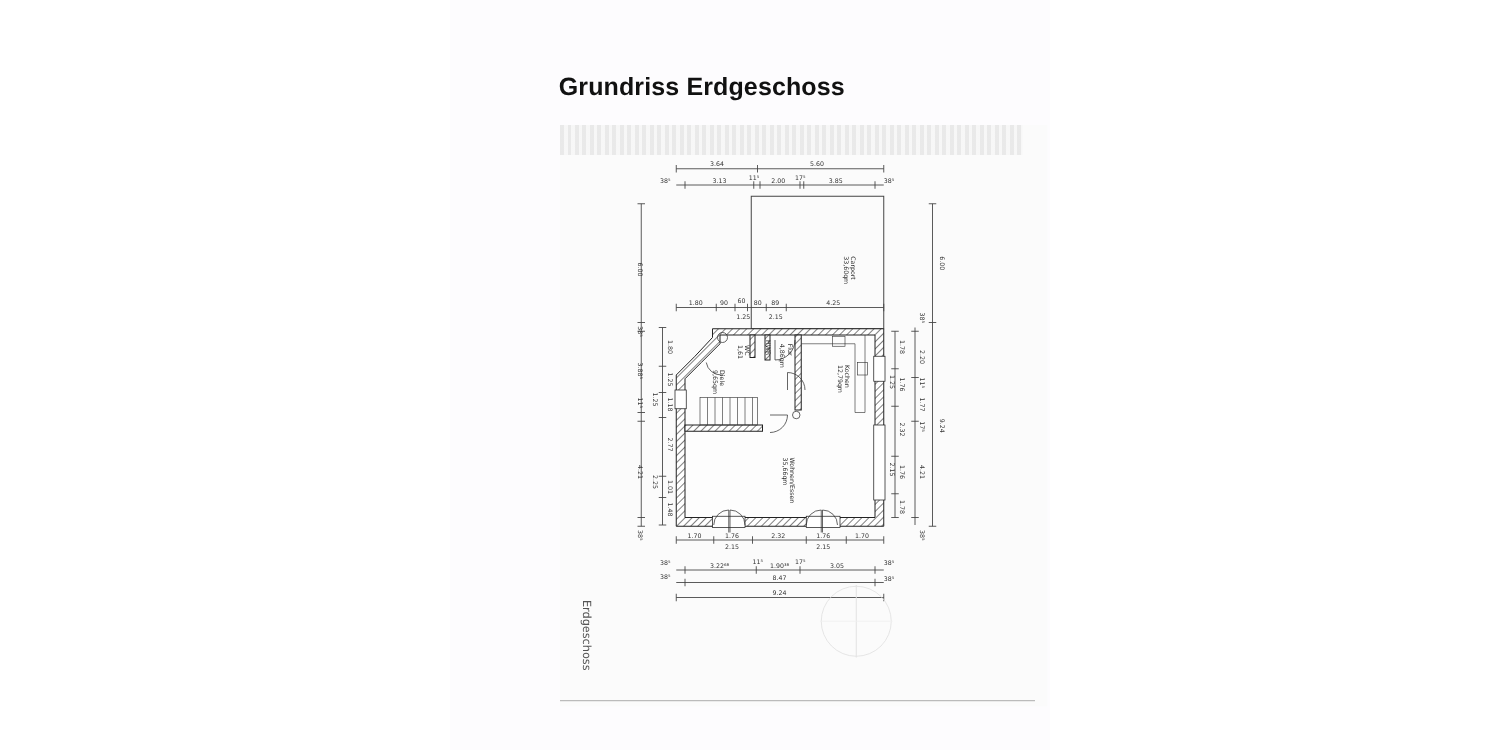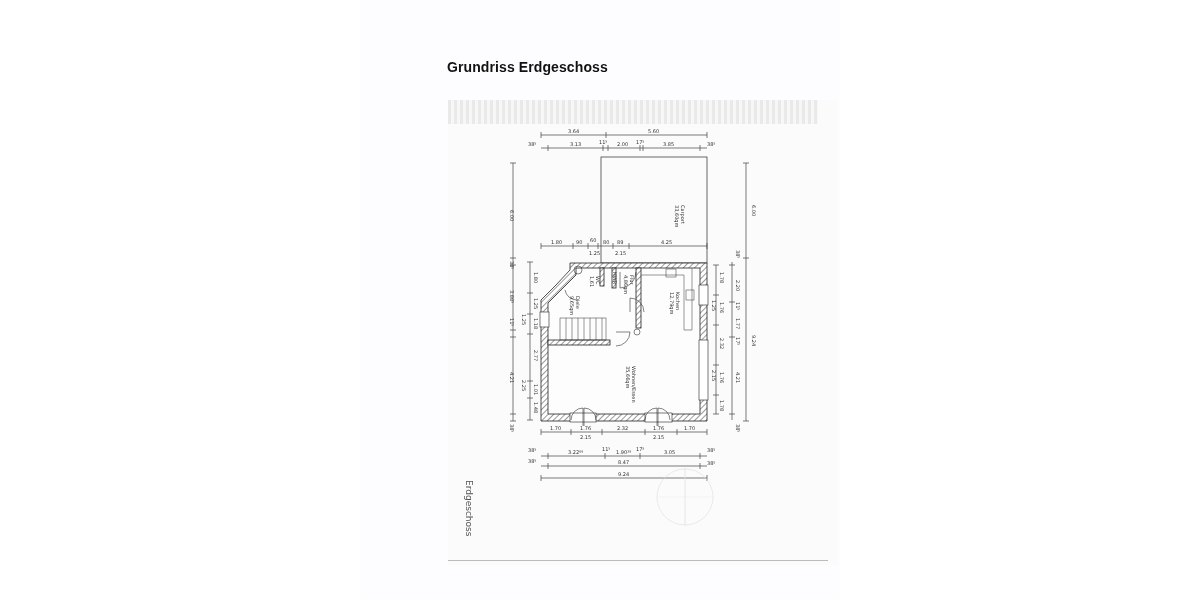--- a/index.html
+++ b/index.html
@@ -1,18 +1,18 @@
 <!DOCTYPE html>
 <html><head>
 <meta charset="utf-8">
 <style>
   html, body { margin:0; padding:0; }
   body { width:1200px; height:600px; background:#ffffff; position:relative; overflow:hidden; font-family:"Liberation Sans", sans-serif; }
   .page { position:absolute; left:360px; top:0; width:480px; height:600px; background:#fdfcfe; }
-  .title { position:absolute; left:447px; top:59px; font-family:"Liberation Sans", sans-serif; font-weight:bold; font-size:14px; color:#111; letter-spacing:0.1px;text-align:center; }
+  .title { position:absolute; left:447px; top:59px; font-family:"Liberation Sans", sans-serif; font-weight:bold; font-size:20px; color:#111; letter-spacing:0.1px;text-align:center; }
   .scan { position:absolute; left:448px; top:100px; width:390px; height:465px; background:#fbfbfb; }
   .scan-top { position:absolute; left:448px; top:100px; width:370px; height:24px;
     background:repeating-linear-gradient(90deg, rgba(180,180,180,0.25) 0 3px, rgba(230,230,230,0.2) 3px 6px); }
   .scan-bottom { position:absolute; left:448px; top:560px; width:380px; height:1px; background:#bbb; }
   svg { position:absolute; left:0; top:0; }
   .dim { font-family:"DejaVu Sans", sans-serif; font-size:5px; fill:#333; }
 </style>
 </head>
 <body>
 

